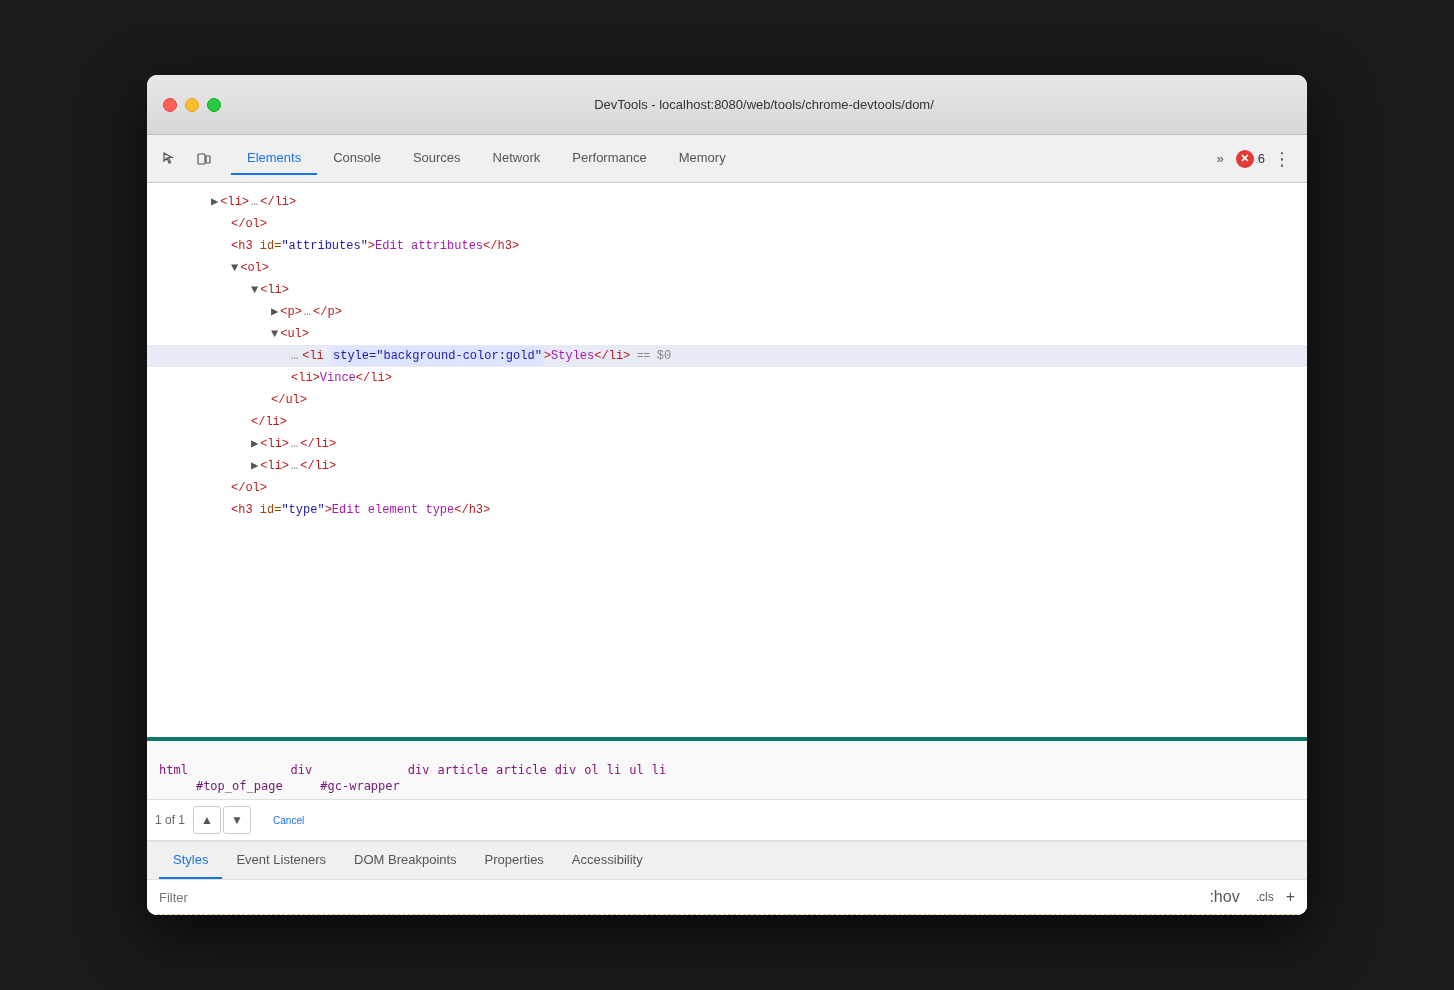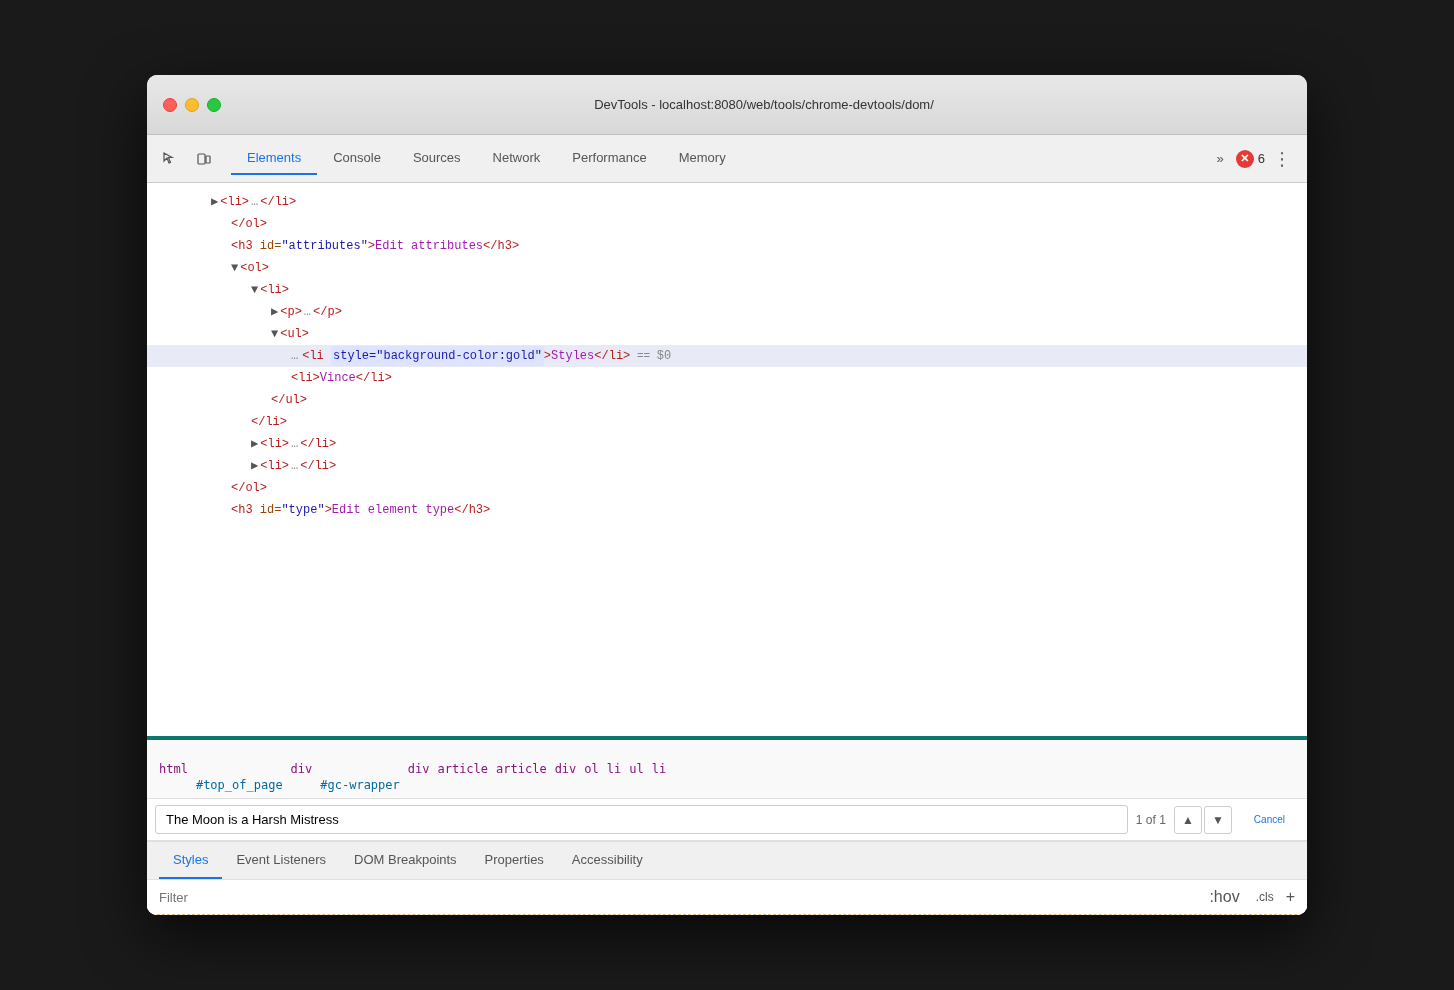--- a/index.html
+++ b/index.html
@@ -187,21 +187,21 @@
       background: #f9f9f9;
       flex-shrink: 0;
       overflow-x: auto;
     }
     .bc-item {
       color: #666;
       cursor: pointer;
       white-space: nowrap;
     }
     .bc-item.tag-color { color: #881280; }
-    .bc-item.id-color { color: #0369a1; margin-top: 32px; }
+    .bc-item.id-color { color: #701a75; margin-top: 32px; }
     .bc-separator { color: #aaa; }
     
     .search-bar {
       display: flex;
       align-items: center;
       padding: 6px 8px;
       border-bottom: 1px solid #e0e0e0;
       gap: 8px;
       background: white;
       flex-shrink: 0;
@@ -445,21 +445,20 @@
       <span class="bc-item tag-color">ol</span>
       <span class="bc-separator"> </span>
       <span class="bc-item tag-color">li</span>
       <span class="bc-separator"> </span>
       <span class="bc-item tag-color">ul</span>
       <span class="bc-separator"> </span>
       <span class="bc-item tag-color">li</span>
     </div>
 
     <div class="search-bar">
-      <input class="search-input" type="text" value="The Moon is a Harsh Mistress" style="">
       <span class="search-count">1 of 1</span>
       <div class="search-nav">
         <button class="search-nav-btn">▲</button>
         <button class="search-nav-btn">▼</button>
       </div>
       <button class="cancel-btn">Cancel</button>
     </div>
 
     <div class="bottom-panel">
       <div class="panel-tabs">

